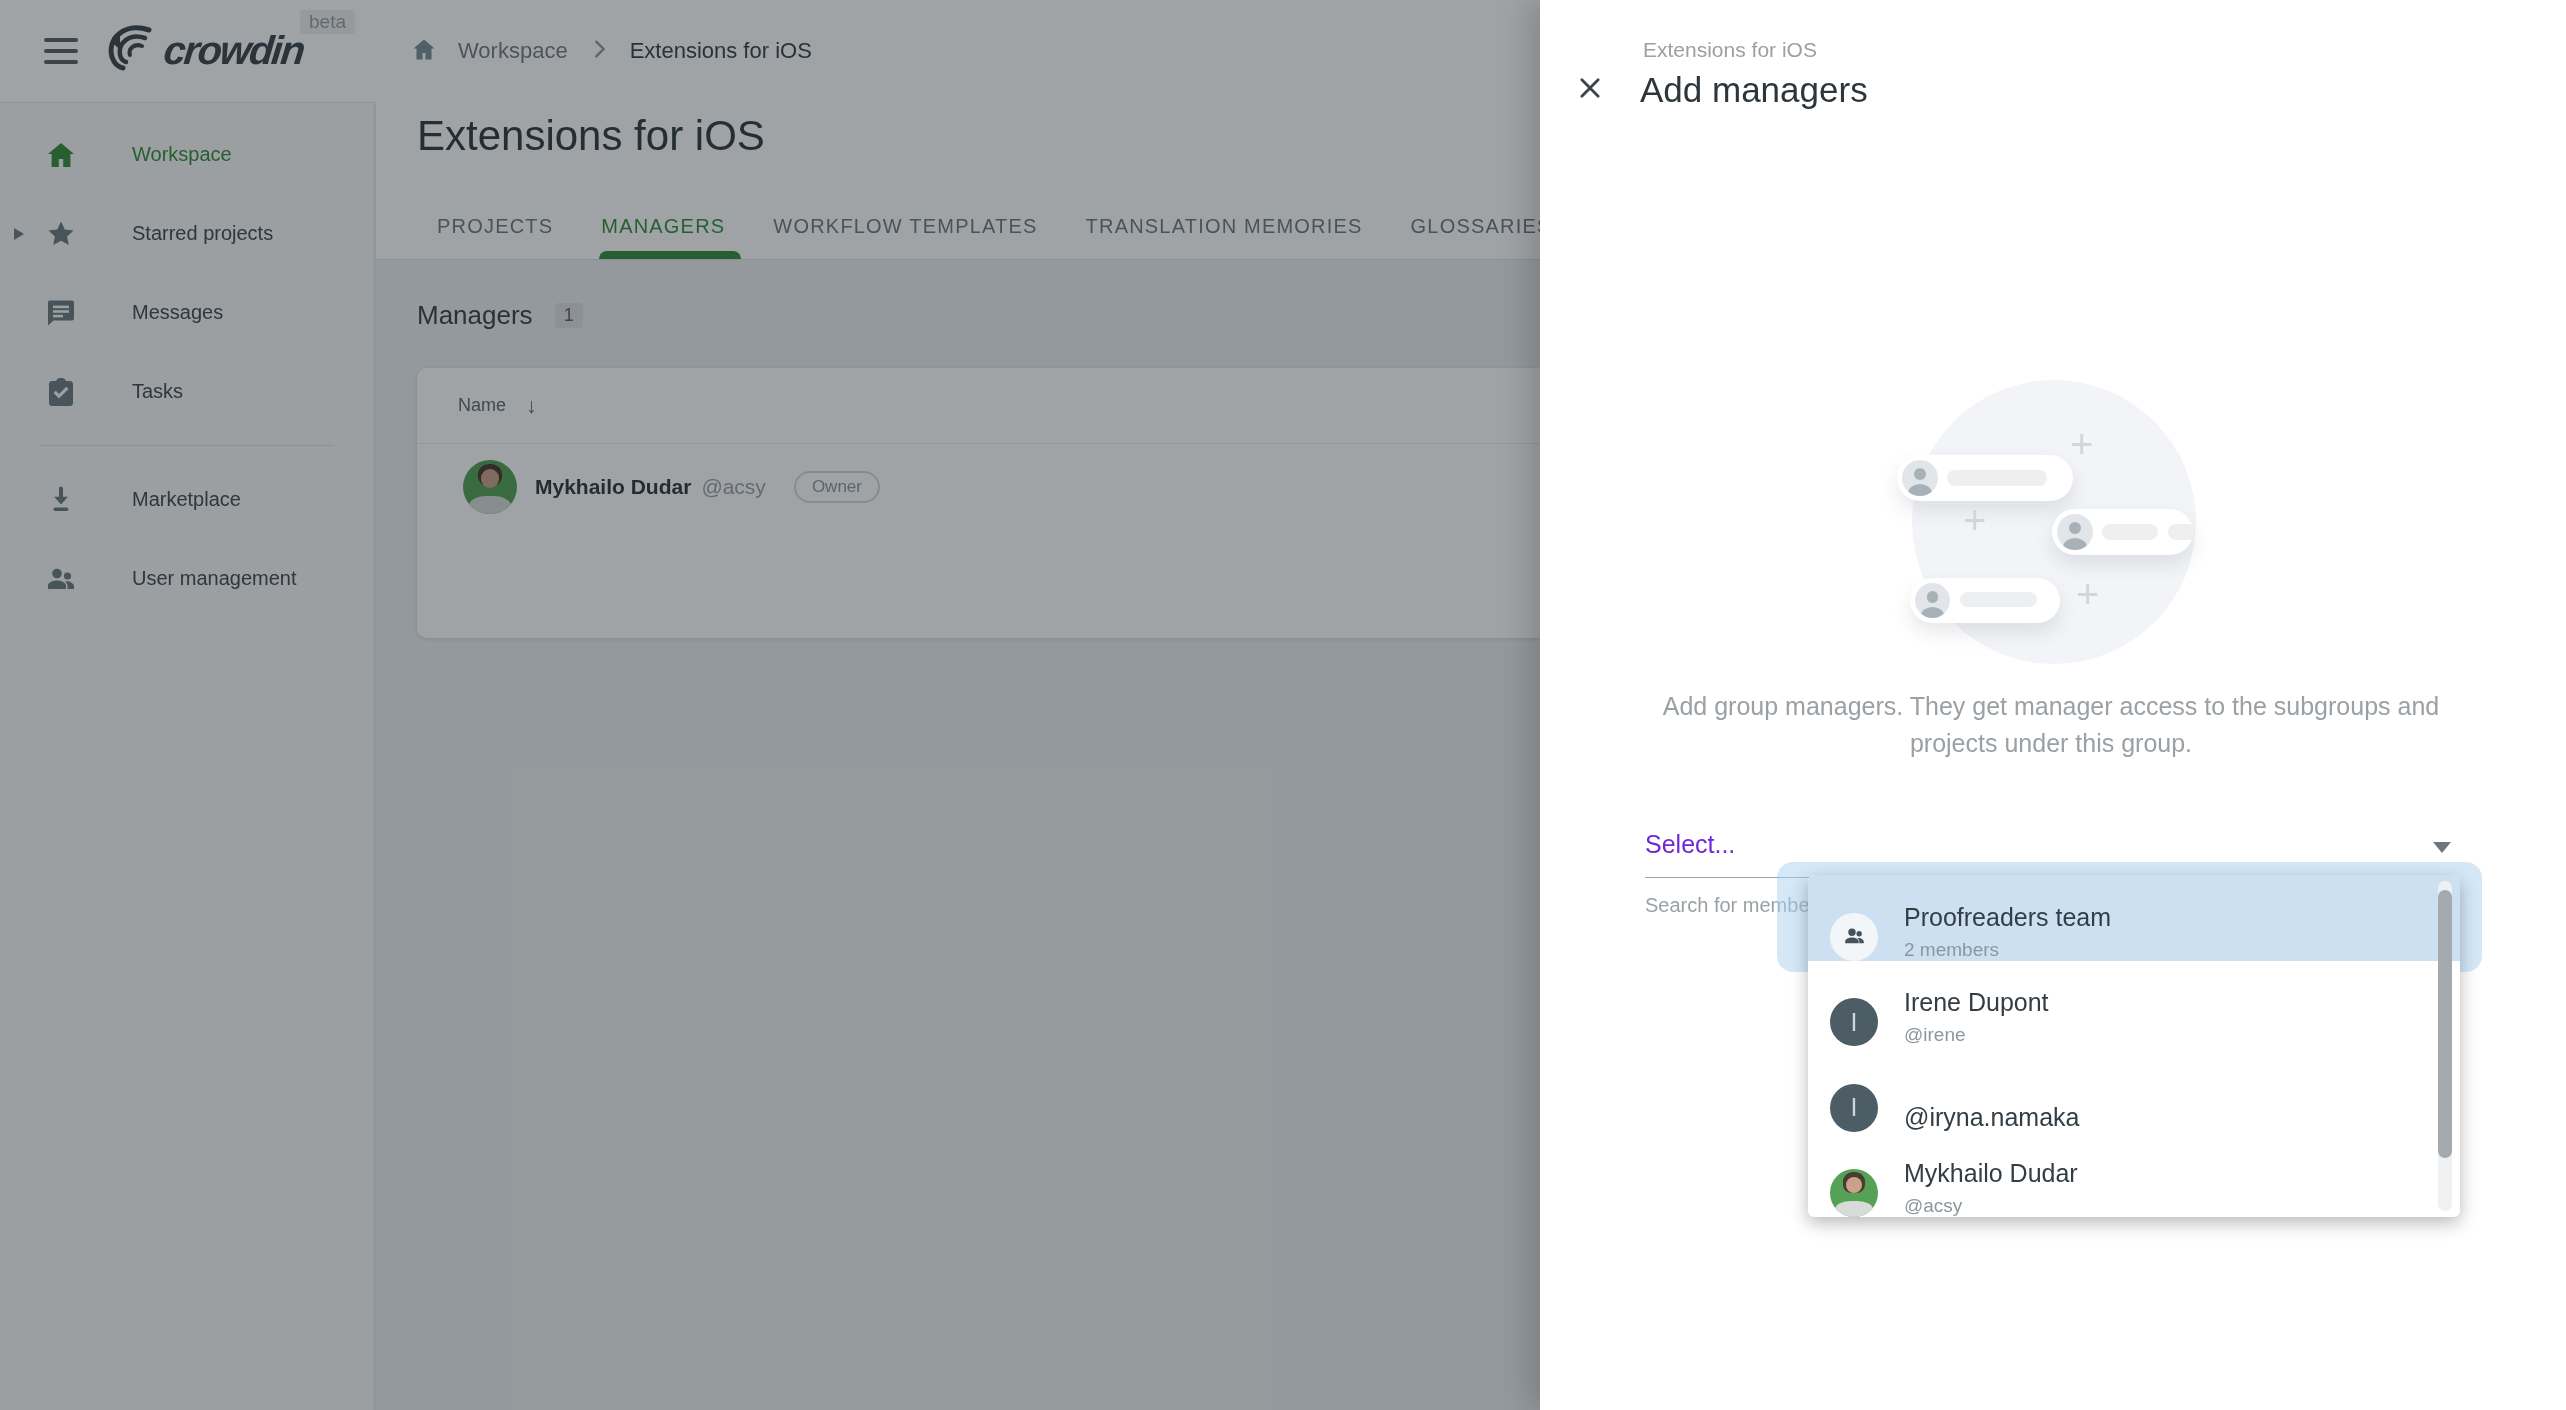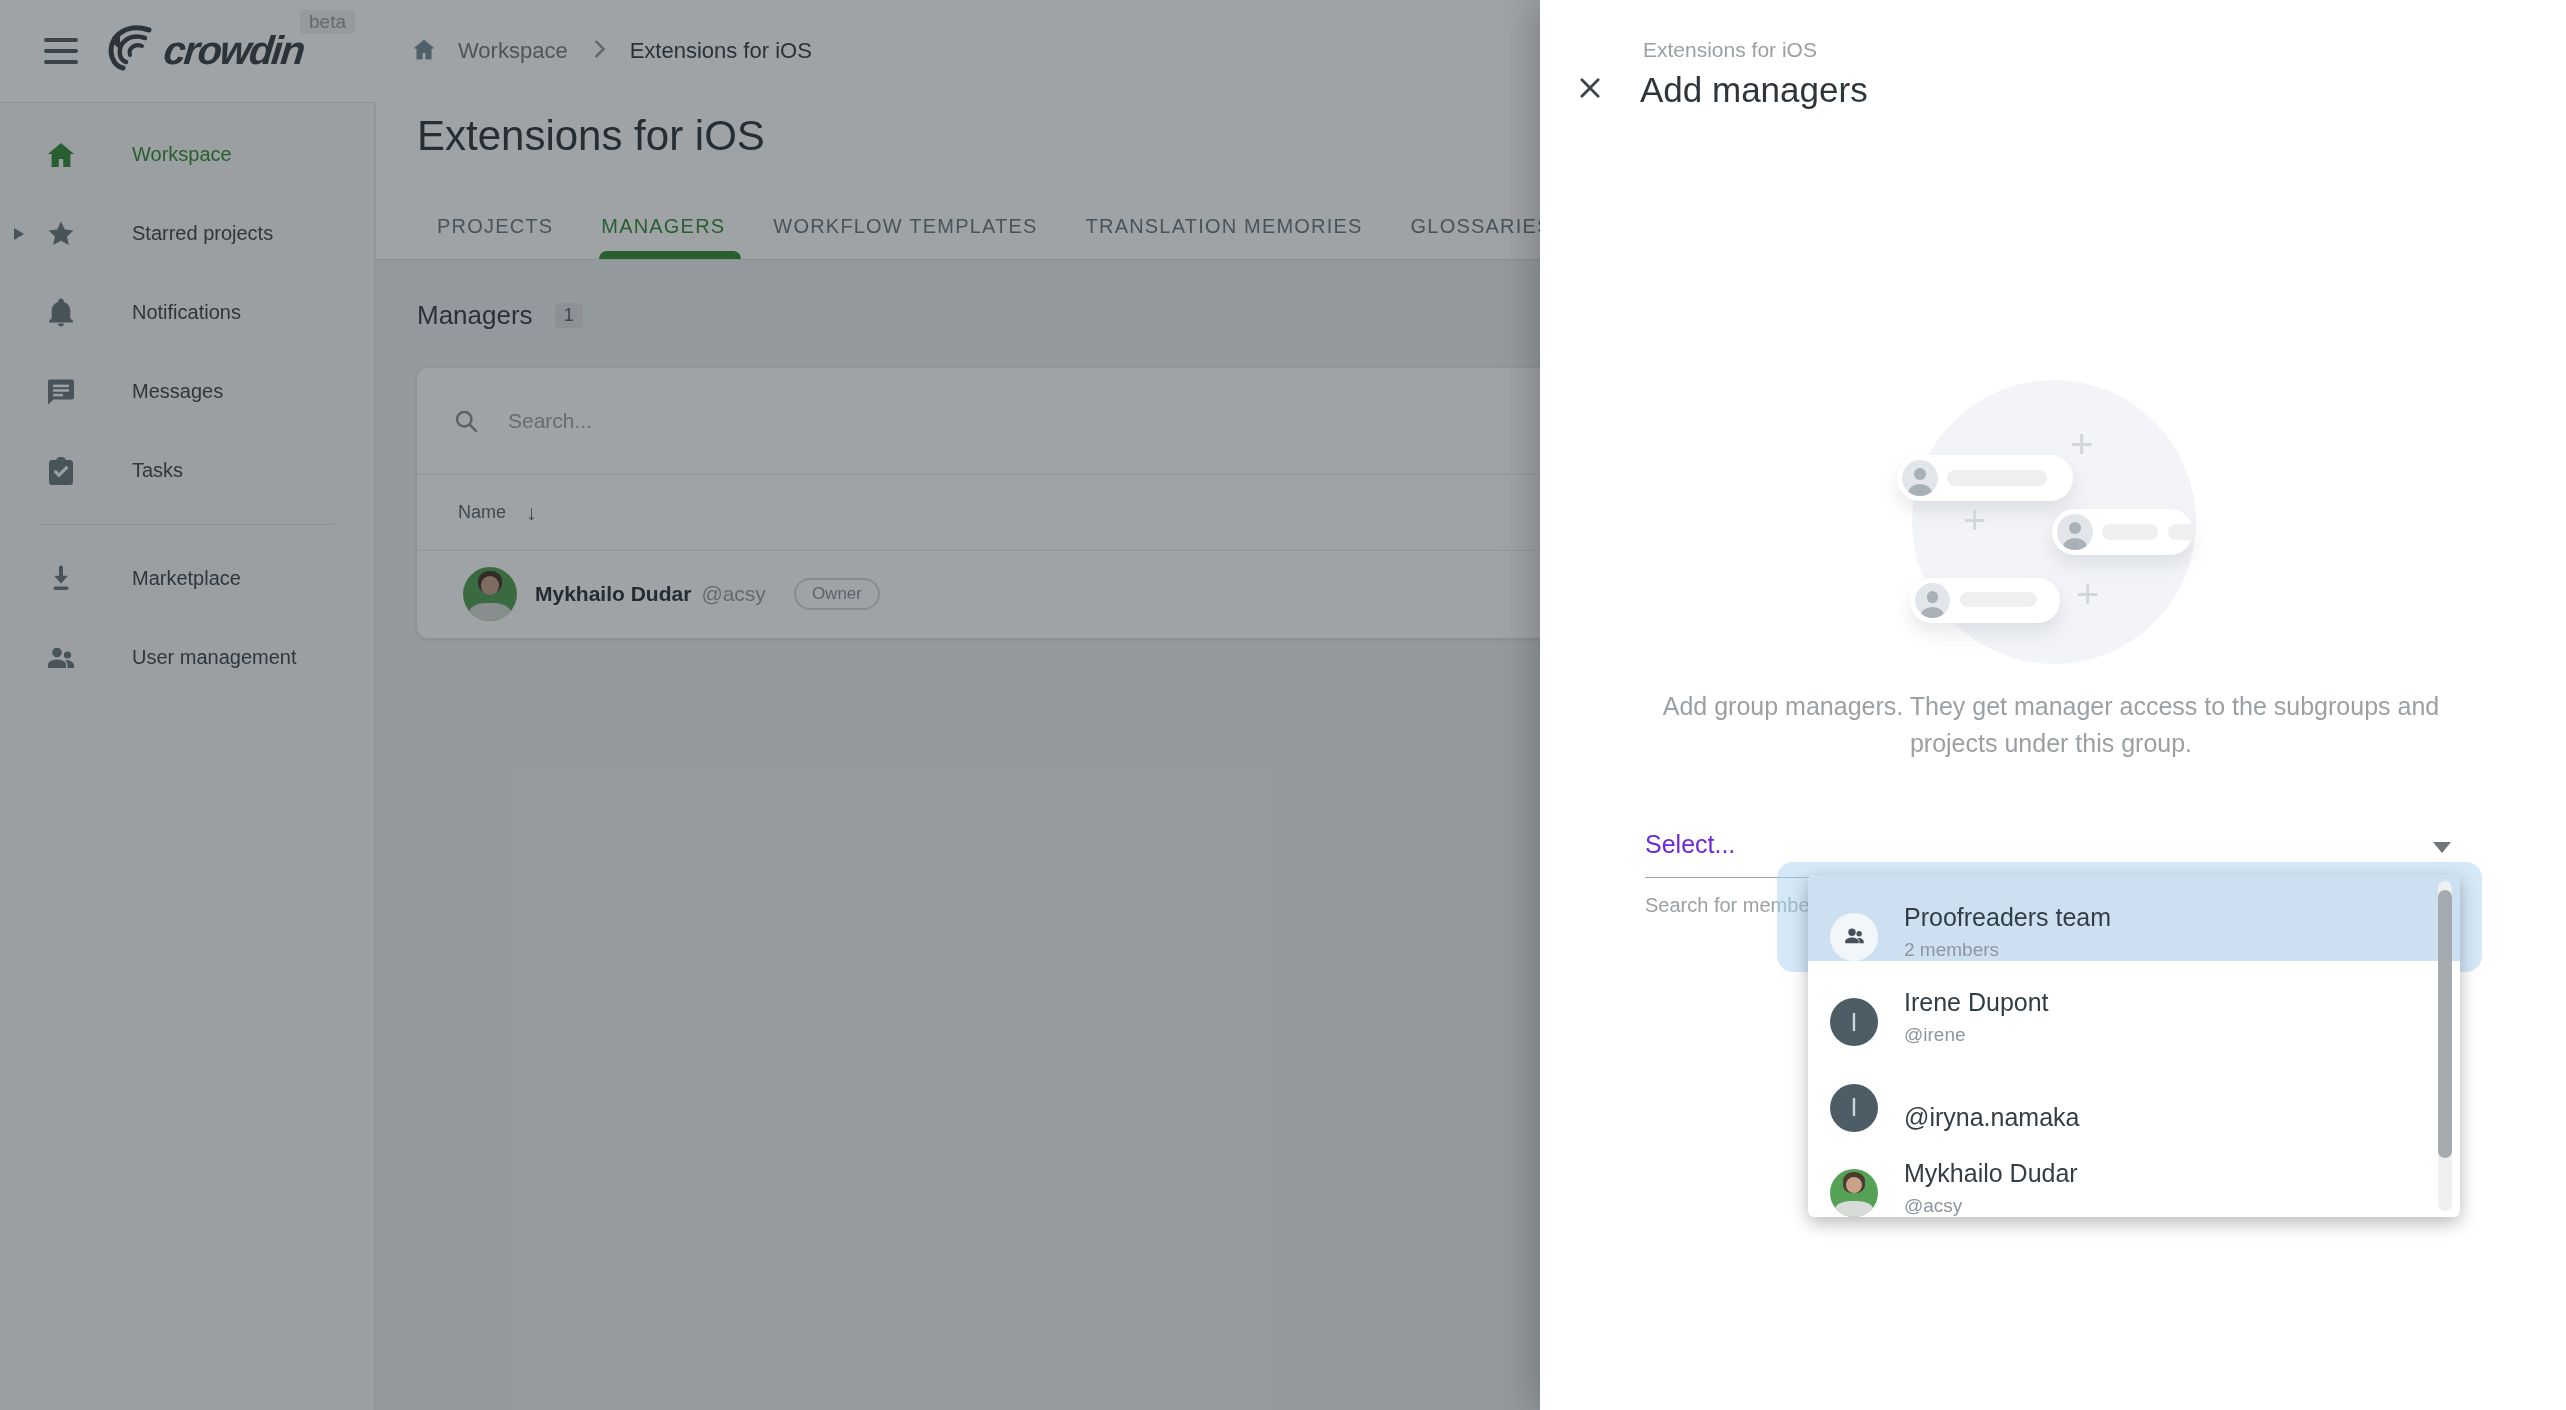--- a/index.html
+++ b/index.html
@@ -158,28 +158,20 @@
     <span class="side-icon">
       <svg viewBox="0 0 32 32" fill="currentColor">
           <path d="M16 3.5l3.8 8 8.7 1-6.4 6 1.7 8.6L16 22.8l-7.8 4.3 1.7-8.6-6.4-6 8.7-1z"></path>
         </svg>
     </span>
     <span class="side-label">Starred projects</span>
   </div>
   <div class="side-item">
     <span class="side-icon">
       <svg viewBox="0 0 32 32" fill="currentColor">
-          <path d="M16 29.5c1.7 0 3-1.3 3-3h-6c0 1.7 1.3 3 3 3zm9.3-8.2v-7.1c0-4.4-2.4-8.1-6.5-9.1v-1c0-1.5-1.2-2.7-2.8-2.7s-2.8 1.2-2.8 2.7v1c-4.1 1-6.5 4.7-6.5 9.1v7.1L4 24v1.4h24V24z"></path>
-        </svg>
-    </span>
-    <span class="side-label">Notifications</span>
-  </div>
-  <div class="side-item">
-    <span class="side-icon">
-      <svg viewBox="0 0 32 32" fill="currentColor">
           <path d="M27 3.5H5c-1.1 0-2 .9-2 2v23l5.5-5h18.5c1.1 0 2-.9 2-2v-16c0-1.1-.9-2-2-2z"></path>
           <rect x="8" y="8.6" width="16" height="2.6" fill="#f7f8f8"></rect>
           <rect x="8" y="13.2" width="16" height="2.6" fill="#f7f8f8"></rect>
           <rect x="8" y="17.8" width="10" height="2.6" fill="#f7f8f8"></rect>
         </svg>
     </span>
     <span class="side-label">Messages</span>
   </div>
   <div class="side-item">
     <span class="side-icon">
@@ -223,29 +215,20 @@
   </div>
 </div>
 
 <div class="content">
   <div class="managers-heading">
     <span class="managers-title">Managers</span>
     <span class="count-badge">1</span>
   </div>
 
   <div class="card">
-    <div class="search-row">
-      <span class="search-icon">
-        <svg viewBox="0 0 24 24" fill="none">
-            <circle cx="10" cy="10" r="6.4" stroke="currentColor" stroke-width="2.2"></circle>
-            <path d="M15 15l5.4 5.4" stroke="currentColor" stroke-width="2.2" stroke-linecap="round"></path>
-          </svg>
-      </span>
-      <span class="search-placeholder">Search...</span>
-    </div>
     <div class="table-header">
       <span class="th-name">Name</span>
       <span class="sort-arrow">↓</span>
     </div>
     <div class="member-row">
       <span class="photo-avatar">
           <span class="hair"></span>
           <span class="face"></span>
           <span class="shirt"></span>
         </span>

